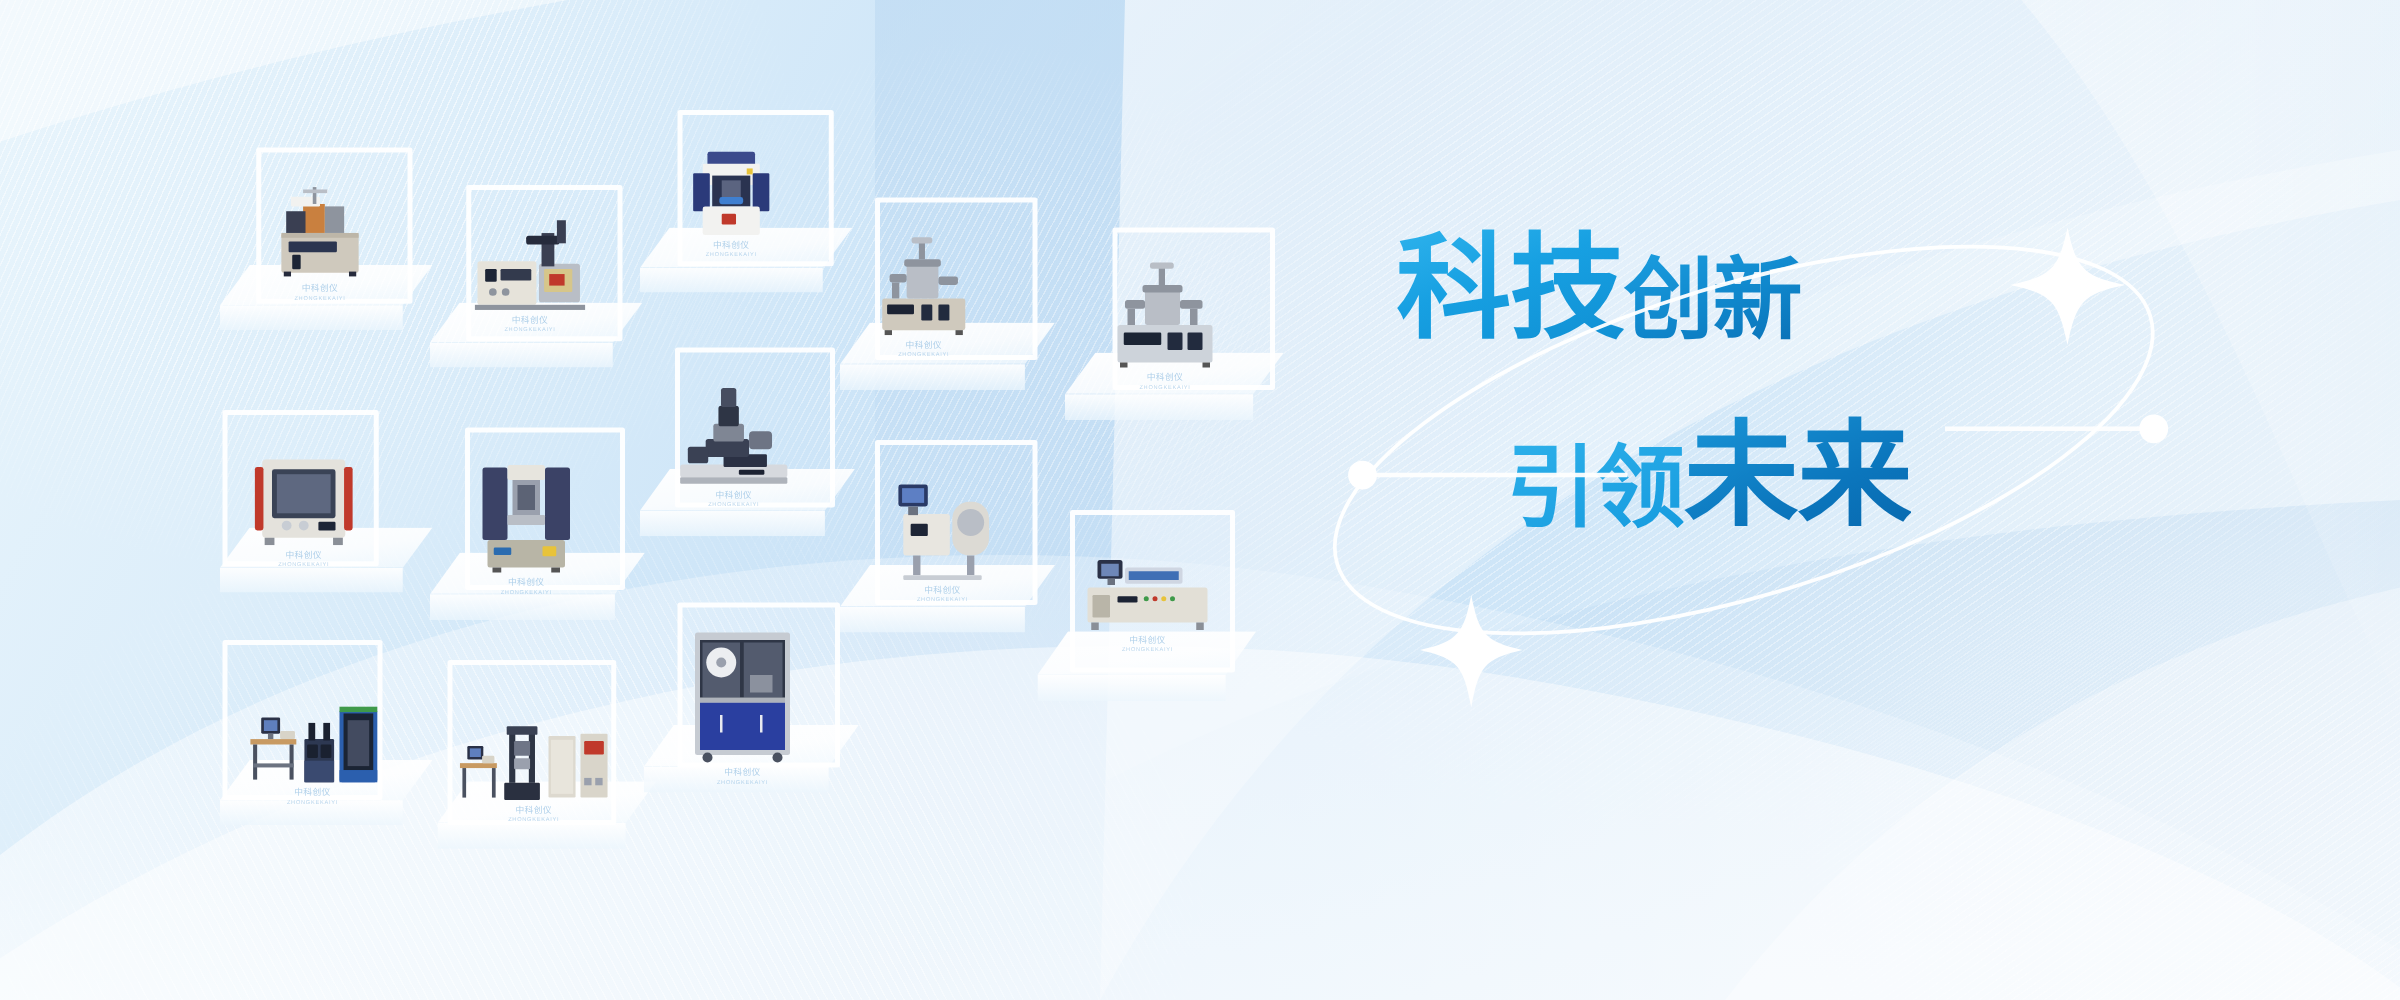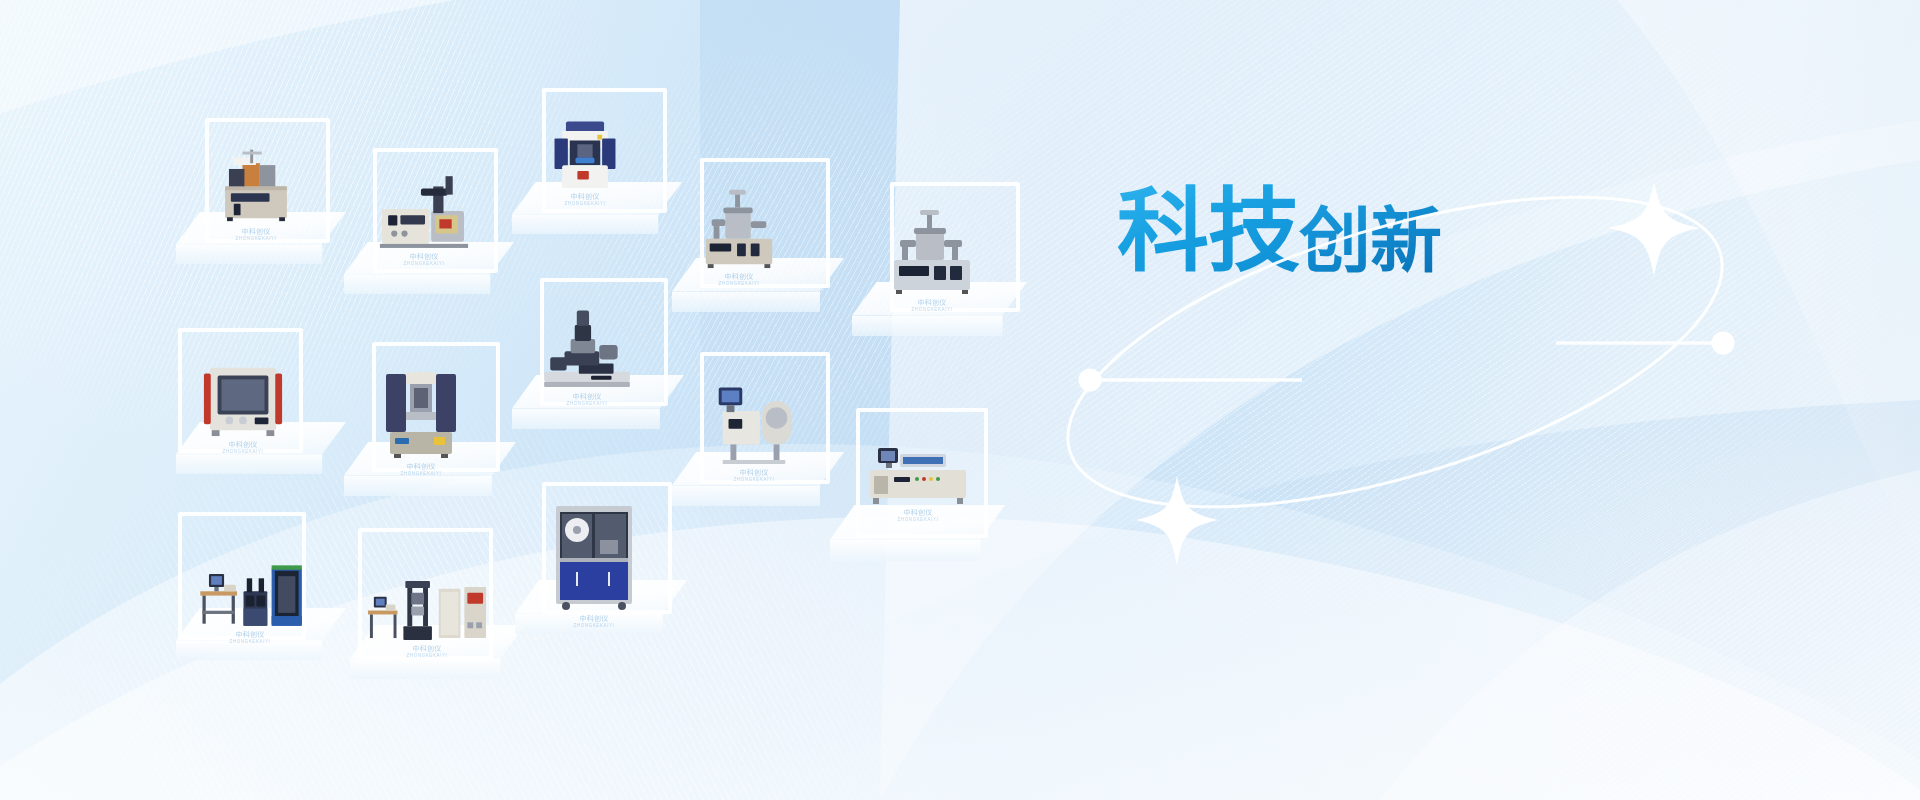--- a/index.html
+++ b/index.html
@@ -533,20 +533,23 @@
           </svg>
         </div>
         <div class="wm" style="left: 594px; top: 615px;"><span>中科创仪</span><span class="wm2">ZHONGKEKAIYI</span></div>
       </div>
     </div>
 
   <div id="headline">
     <div class="hl-line" id="hl-line1">
       <span class="hl-strong grad-a">科技</span><span class="hl-light grad-b">创新</span>
     </div>
+    <div class="hl-line" id="hl-line2">
+      <span class="hl-light grad-c">引领</span><span class="hl-strong grad-d">未来</span>
+    </div>
   </div>
 
   <svg id="decor" viewBox="0 0 1920 800">
     <g>
       <ellipse cx="1395" cy="352" rx="340" ry="124" transform="rotate(-17 1395 352)" fill="none" stroke="#ffffff" stroke-width="3" opacity="0.95"></ellipse>
     </g>
     <line x1="1090" y1="380" x2="1302" y2="380" stroke="#ffffff" stroke-width="3.5" opacity="0.95"></line>
     <line x1="1556" y1="343" x2="1726" y2="343" stroke="#ffffff" stroke-width="3.5" opacity="0.9"></line>
     <circle cx="1090" cy="380" r="11.5" fill="#ffffff"></circle>
     <circle cx="1723" cy="343" r="11.5" fill="#ffffff"></circle>

